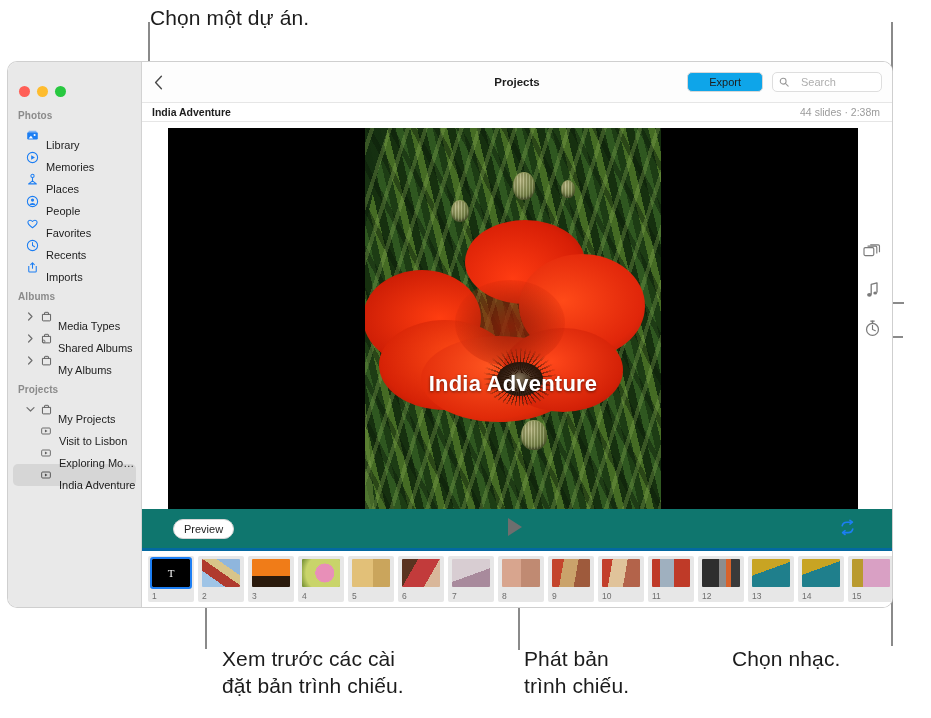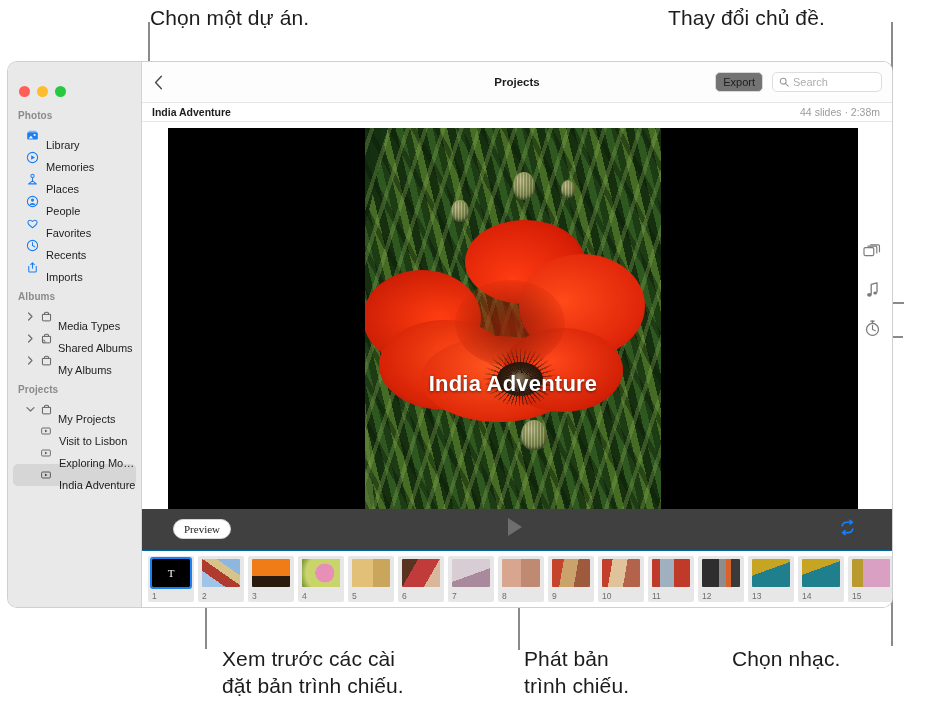--- a/index.html
+++ b/index.html
@@ -84,26 +84,26 @@
   .back-chevron { width: 20px; cursor: default; display:flex; align-items:center; }
   .toolbar-title {
     position: absolute; left: 0; right: 0; text-align: center;
     font-size: 11.5px; font-weight: bold; color: #1d1d1d;
     pointer-events: none;
   }
   .tb-right { margin-left: auto; display: flex; align-items: center; gap: 9px; z-index:2; }
   .export-btn {
     font-size: 11px; color: #1d1d1d;
     border: 1px solid #d8d8d8; border-radius: 5px;
-    padding: 3px 7px; background: #737373;
+    padding: 3px 21px; background: #0ea5e9;
   }
   .search-box {
     width: 110px; height: 20px; border-radius: 5px;
     background: #fff; border: 1px solid #dedede;
-    display: flex; align-items: center; gap: 4px; padding: 0 6px;
+    display: flex; align-items: center; gap: 12px; padding: 0 6px;
   }
   .search-ph { font-size: 11px; color: #aeaeae; }
 
   .subbar {
     height: 20px; border-top: 1px solid #e6e6e6; border-bottom: 1px solid #e6e6e6;
     display: flex; align-items: center; padding: 0 12px 0 10px;
     background: #fff; flex: 0 0 20px;
   }
   .subbar .proj { font-size: 10.5px; font-weight: bold; color: #1d1d1d; }
   .subbar .meta { margin-left: auto; font-size: 10.5px; color: #9b9b9b; }
@@ -172,22 +172,22 @@
             mask-image: radial-gradient(ellipse at 50% 55%, #000 30%, rgba(0,0,0,0) 72%);
   }
   .stamen::after {
     content:""; position:absolute; left:13px; top:11px; width:20px; height:15px;
     border-radius:50%;
     background: radial-gradient(circle at 45% 40%, #8d7d64, #4b3a28 70%);
   }
 
   
   .transport {
-    height: 42px; position: relative; background: #404040;
-    border-bottom: 1px solid #0369a1; flex: 0 0 42px; font-family: Liberation Serif, serif;
+    height: 42px; position: relative; background: #0f766e;
+    border-bottom: 3px solid #0369a1; flex: 0 0 42px;
   }
   .preview-btn {
     position: absolute; left: 31px; top: 10px;
     font-size: 11px; color: #1d1d1d;
     border: 1px solid #d5d5d5; border-radius: 11px;
     background: #fff; padding: 3px 10px;
   }
   .play-btn {
     position: absolute; left: 366px; top: 9px;
     width: 0; height: 0;
@@ -225,21 +225,20 @@
     display: flex; flex-direction: column; align-items: center; gap: 18px;
   }
   .rail-icon { width: 20px; height: 20px; display:flex; align-items:center; justify-content:center; }
 </style>
 </head>
 <body>
 
 <div id="root">
 
   <div class="callout" style="left:150px; top:4px;">Chọn một dự án.</div>
-  <div class="callout" style="left:668px; top:4px;">Thay đổi chủ đề.</div>
   <div class="callout" style="left:222px; top:645px;">Xem trước các cài
 đặt bản trình chiếu.</div>
   <div class="callout" style="left:524px; top:645px;">Phát bản
 trình chiếu.</div>
   <div class="callout" style="left:732px; top:645px;">Chọn nhạc.</div>
 
   <div class="leader leader-v" style="left:148px; top:22px; height:440px;"></div>
   <div class="leader leader-h" style="left:120px; top:462px; width:30px;"></div>
 
   <div class="leader leader-v" style="left:891px; top:22px; height:282px;"></div>

